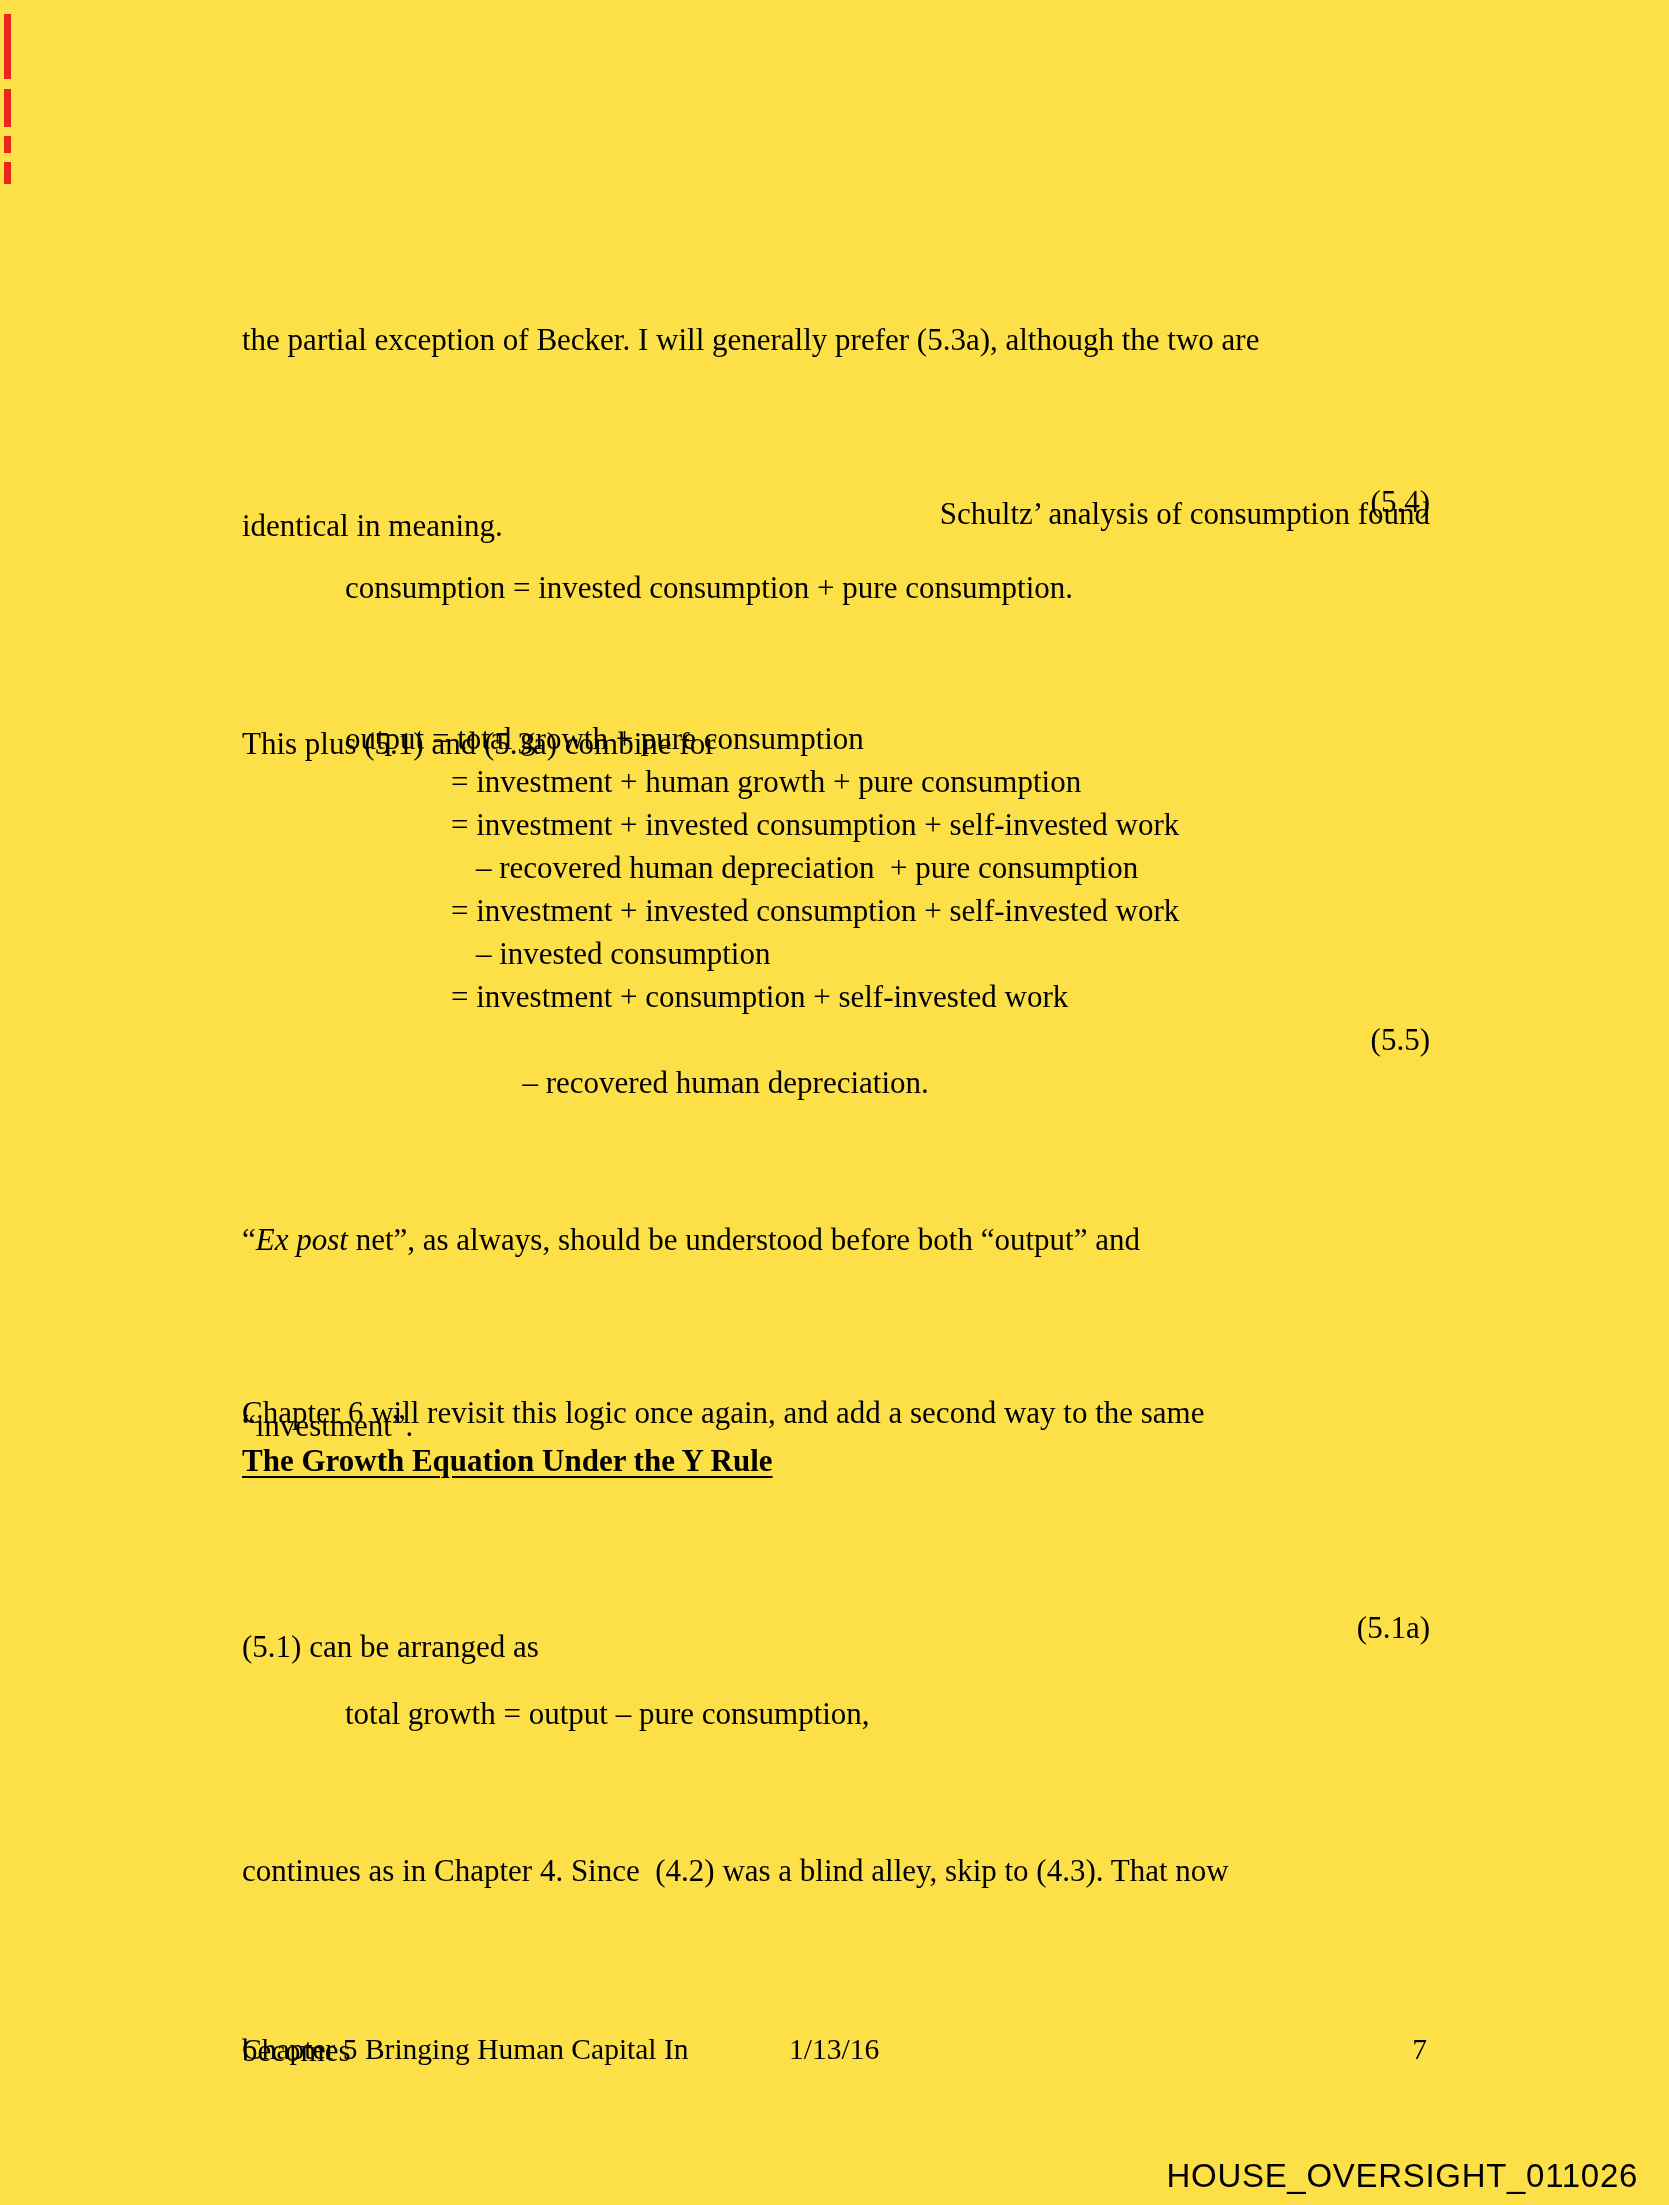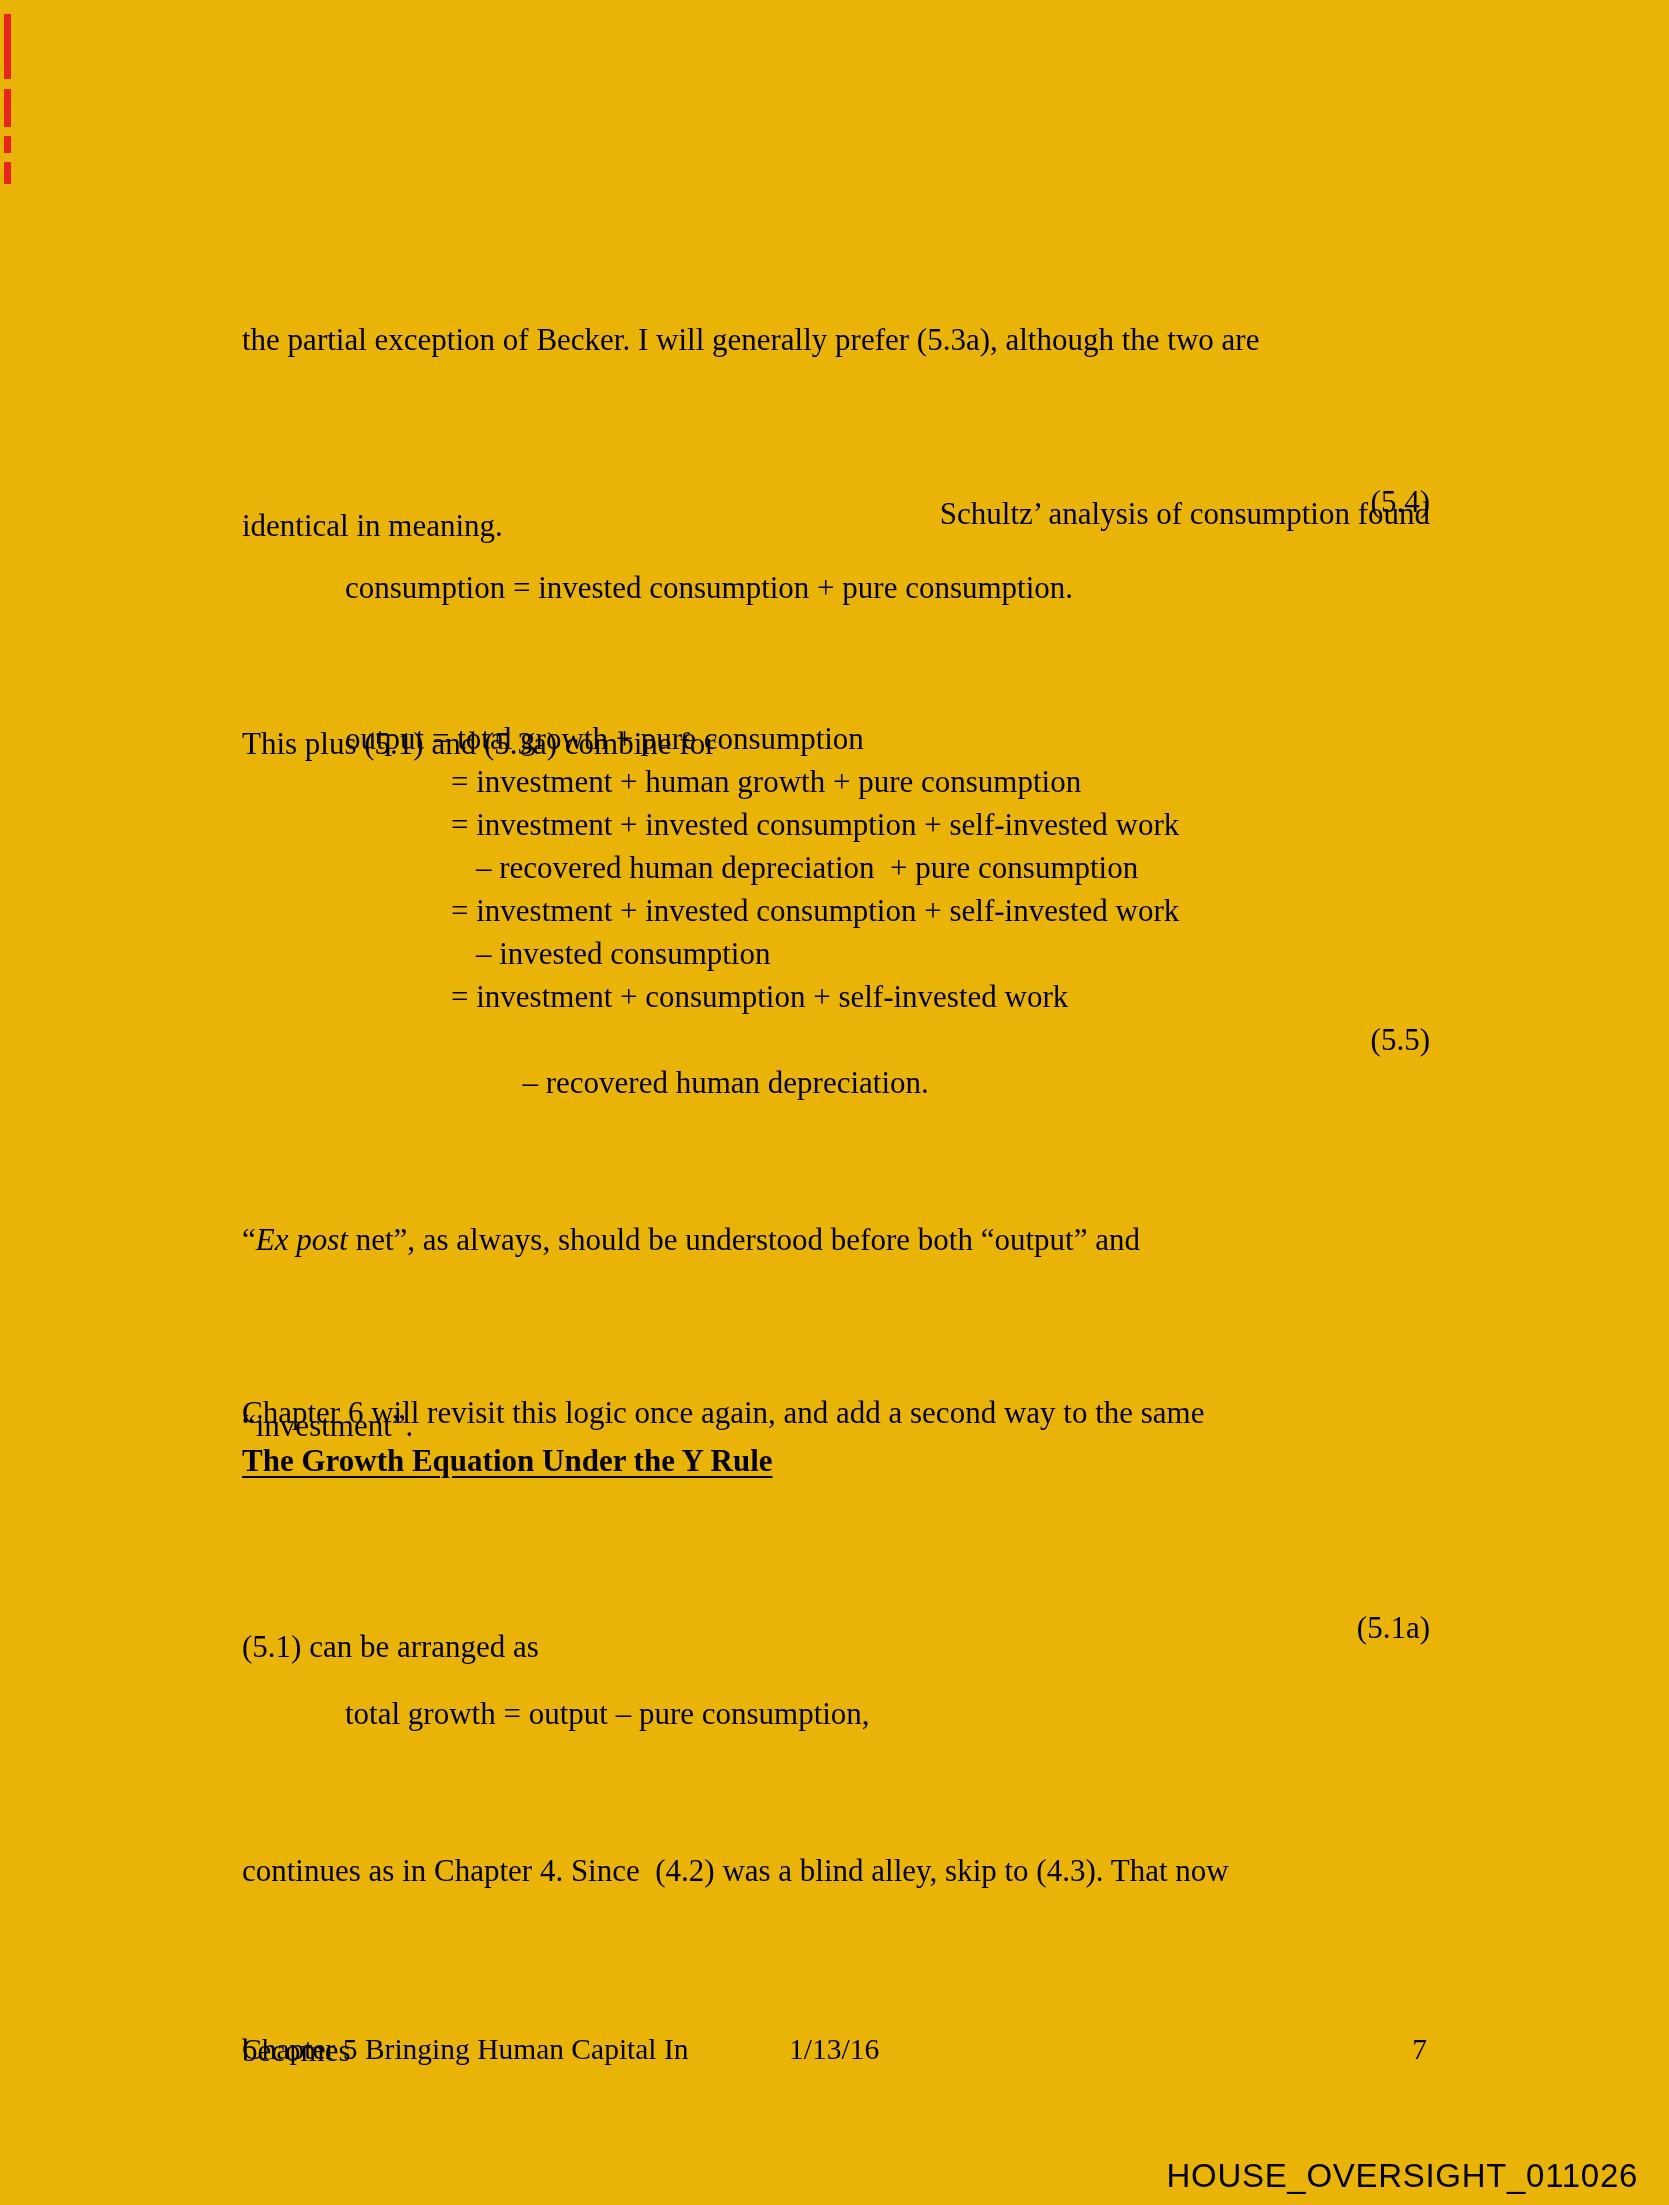--- a/index.html
+++ b/index.html
@@ -1,19 +1,19 @@
 <!DOCTYPE html>
 <html style="font-size:10.5px"><head>
 <meta charset="utf-8">
 <style>
   html,body{margin:0;padding:0;background:#9a9a9a;}
   .page{
     position:relative;
     width:1669px;height:2205px;
-    background:#eab308;
+    background:#fde047;
     font-family:"Liberation Serif","DejaVu Serif",serif;
     color:#000;
     overflow:hidden;
   }
   .abs{position:absolute;}
   .para{
     left:242px;width:1188px;
     font-size:31px;line-height:62px;
     white-space:pre-wrap;
   }

